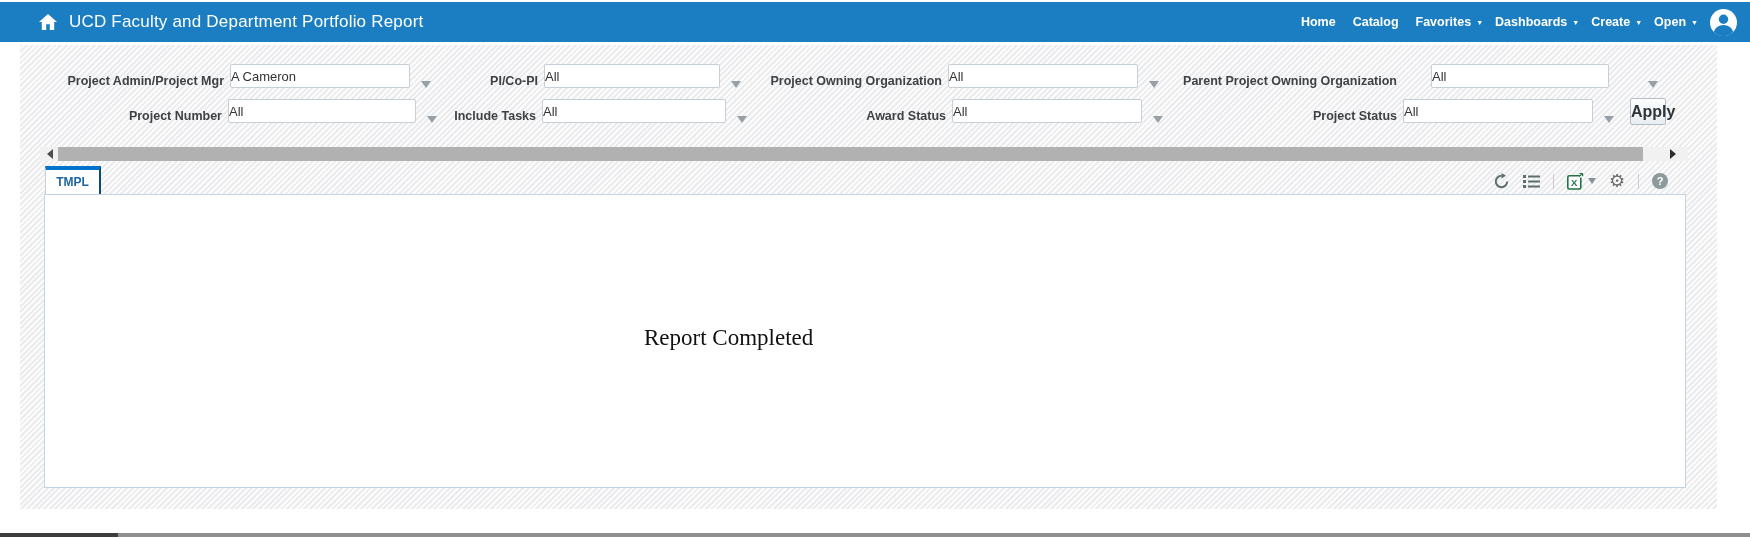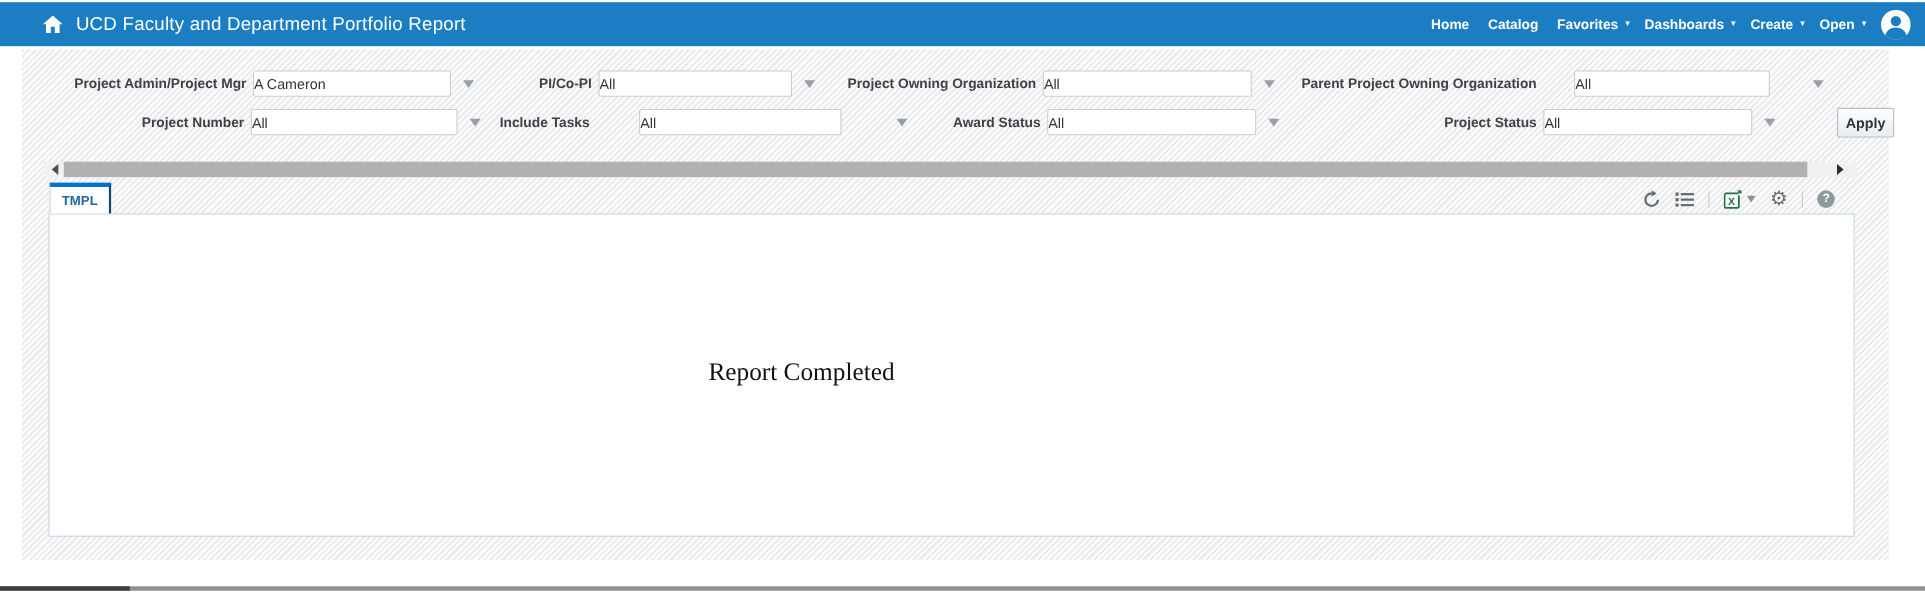--- a/index.html
+++ b/index.html
@@ -31,42 +31,41 @@
   
   .dash-bg {
     position:absolute; left:20px; top:45px; width:1697px; height:464px;
     background-color:#f4f4f5;
     background-image: repeating-linear-gradient(315deg,
       rgba(255,255,255,0.7) 0px, rgba(255,255,255,0.7) 2px,
       rgba(225,226,229,0.45) 2px, rgba(225,226,229,0.45) 4px);
   }
 
   
-  .field { position:absolute; display:flex; align-items:center; height:24px; }
+  .field { position:absolute; display:flex; align-items:flex-end; height:24px; }
   .flabel {
     font-size:12.5px; font-weight:700; color:#3e4245; text-align:right;
     margin-right:6px; white-space:nowrap; overflow:visible;
   }
   .finput {
     height:24px; border:1px solid #c6ced6; border-radius:2px; background:#fff;
     font-family:"Liberation Sans", sans-serif; font-size:13px; color:#333;
     padding:0 0; outline:none;
   }
   .dd-caret {
     margin-left:11px; width:0; height:0;
     border-left:5.5px solid transparent; border-right:5.5px solid transparent;
     border-top:7px solid #97a0a7; cursor:pointer;
   }
   .apply-btn {
-    position:absolute; left:1630px; top:98px; width:52px; height:27px;
+    position:absolute; left:1630px; top:98px; width:36px; height:27px;
     border:1px solid #b4bdc6; border-radius:2px;
     background:linear-gradient(#fdfdfd,#e9edf1);
-    font-family:"Liberation Sans", sans-serif; font-size:13px; font-weight:700; color:#2f3439;
+    font-family:"Liberation Sans", sans-serif; font-size:16px; font-weight:700; color:#2f3439;
     cursor:pointer;
-    margin-left:40px;
   }
 
   
   .hscroll {
     position:absolute; left:40px; top:147px; width:1648px; height:14px;
     background:#f1f1f1;
   }
   .hs-left {
     position:absolute; left:3px; top:0; width:14px; height:14px;
     display:flex; align-items:center; justify-content:center; cursor:pointer;
@@ -187,21 +186,21 @@
   <div class="flabel" style="width:235px">Parent Project Owning Organization</div>
   <input class="finput" style="width: 178px;" value="All">
   <span class="dd-caret"></span>
 </div>
 
 <div class="field" style="left:40px; top:99px;">
   <div class="flabel" style="width:182px">Project Number</div>
   <input class="finput" style="width: 188px;" value="All">
   <span class="dd-caret"></span>
 </div>
-<div class="field" style="left:400px; top:99px;gap:39px;">
+<div class="field" style="left:400px; top:99px;">
   <div class="flabel" style="width:136px">Include Tasks</div>
   <input class="finput" style="width: 184px;" value="All">
   <span class="dd-caret"></span>
 </div>
 <div class="field" style="left:742px; top:99px;">
   <div class="flabel" style="width:204px">Award Status</div>
   <input class="finput" style="width: 190px;" value="All">
   <span class="dd-caret"></span>
 </div>
 <div class="field" style="left:1162px; top:99px;">

